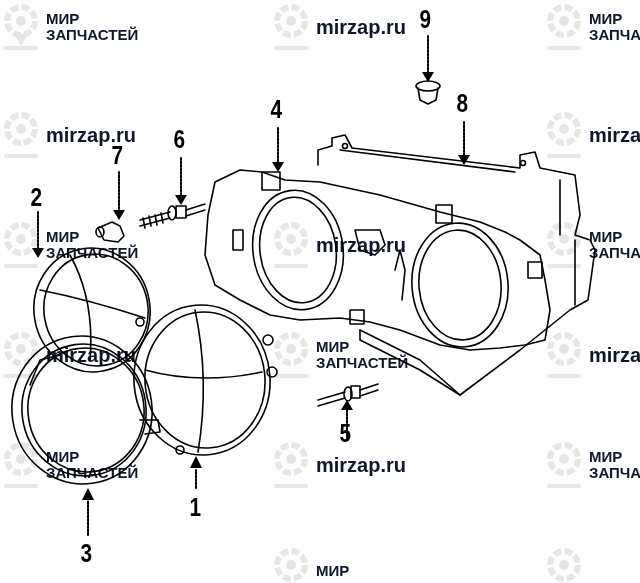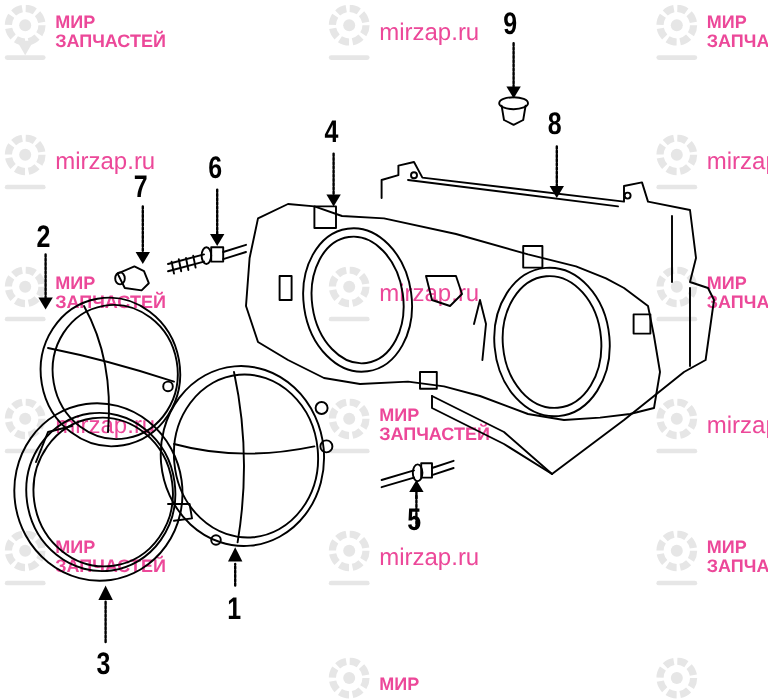--- a/index.html
+++ b/index.html
@@ -1,20 +1,20 @@
 <!DOCTYPE html>
 <html><head>
 <meta charset="utf-8">
 <style>
   html, body { margin:0; padding:0; background:#ffffff; }
   body { width:640px; height:583px; position:relative; overflow:hidden; font-family:"Liberation Sans", sans-serif; }
-  .wm { position:absolute; display:flex; align-items:center; gap:6px; color:#ec4899; pointer-events:none; }
+  .wm { position:absolute; display:flex; align-items:center; gap:6px; color:#0f172a; pointer-events:none; }
   .wm .pin { width:38px; height:46px; position:relative; }
   .wm .txt { font-weight:bold; font-size:15px; line-height:16px; }
-  .wm .url { font-weight:normal; font-size:20px; }
+  .wm .url { font-weight:bold; font-size:20px; }
   svg.diagram { position:absolute; left:0; top:0; }
   .callout { position:absolute; font-family:"Liberation Sans", sans-serif; font-weight:bold; font-size:26px; color:#000; line-height:26px; transform:scaleX(0.8); transform-origin:center; }
 </style>
 </head>
 <body>
 
 <div>
   <div class="wm" style="left:2px;top:4px;">
     <svg class="pin" viewBox="0 0 38 46">
         <circle cx="19" cy="17" r="14" fill="none" stroke="#e6e6e6" stroke-width="6" stroke-dasharray="8 3"></circle>

